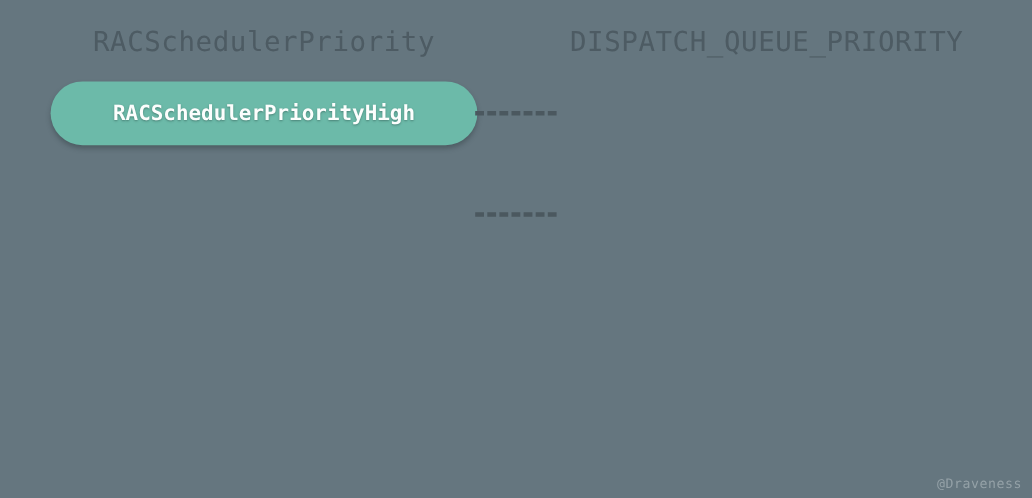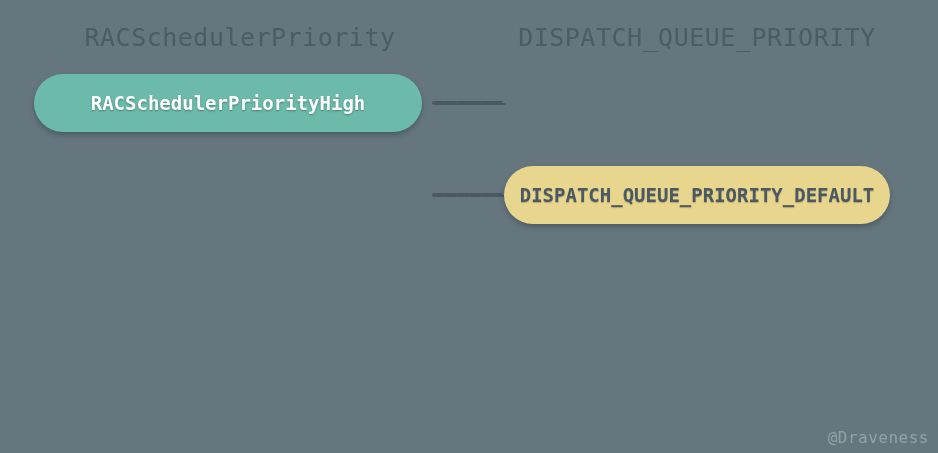--- a/index.html
+++ b/index.html
@@ -5,21 +5,21 @@
   :root {
     --bg: #65767f;
     --teal: #6cbaa9;
     --yellow: #e8d58e;
     --header-text: #4d5b63;
     --dash: #4b585f;
     --teal-text: #fcfefd;
     --yellow-text: #4a5962;
     --watermark: #94a1a7;
   }
-  * { margin: 0; padding: 0; box-sizing: border-box; border-radius: 29px; }
+  * { margin: 0; padding: 0; box-sizing: border-box; }
   html, body { width: 938px; height: 453px; }
   body {
     font-family: "DejaVu Sans Mono", "Liberation Mono", monospace;
     background: var(--bg);
     overflow: hidden;
   }
   .canvas {
     position: relative;
     width: 938px;
     height: 453px;
@@ -52,21 +52,21 @@
     border-radius: 29px;
     display: flex;
     align-items: center;
     justify-content: center;
     font-size: 19px;
     font-weight: bold;
     white-space: nowrap;
     box-shadow: 0 3px 5px rgba(35, 45, 50, 0.35);
   }
   .pill.teal {
-    left: 34px;
+    left: 46px;
     width: 388px;
     background: var(--teal);
     color: var(--teal-text);
     text-shadow: 0 1px 2px rgba(30, 60, 55, 0.45);
   }
   .pill.yellow {
     left: 504px;
     width: 386px;
     background: var(--yellow);
     color: var(--yellow-text);
@@ -77,40 +77,39 @@
     left: 432px;
     width: 74px;
     top: 27px;
     height: 0;
     border-top: 4px dashed var(--dash);
   }
   .watermark {
     position: absolute;
     right: 9px;
     bottom: 6px;
-    font-size: 16px;
+    font-size: 12px;
     color: var(--watermark);
     letter-spacing: 0.5px;
   }
 </style>
 </head>
 <body>
 
 <div class="canvas">
 
   <div class="col-header left">RACSchedulerPriority</div>
   <div class="col-header right">DISPATCH_QUEUE_PRIORITY</div>
 
   <div class="row" style="top:74px">
     <div class="pill teal">RACSchedulerPriorityHigh</div>
     <div class="connector"></div>
   </div>
 
   <div class="row" style="top:166px">
     <div class="connector"></div>
-    <div class="pill yellow">DISPATCH_QUEUE_PRIORITY_DEFAULT</div>
   </div>
 
 
 
   <div class="watermark">@Draveness</div>
 
 </div>
 
 </body></html>

